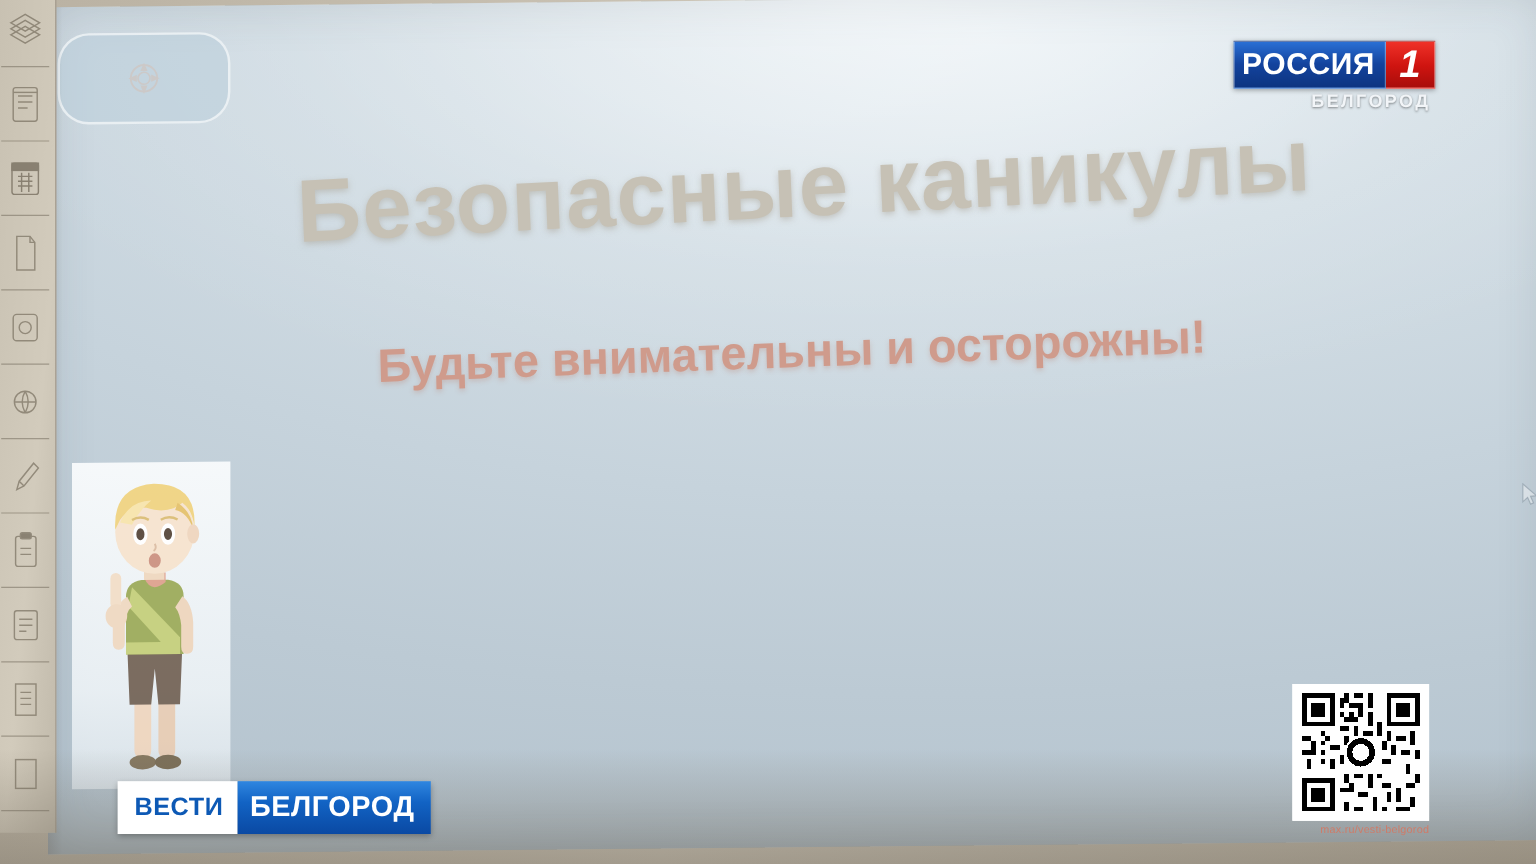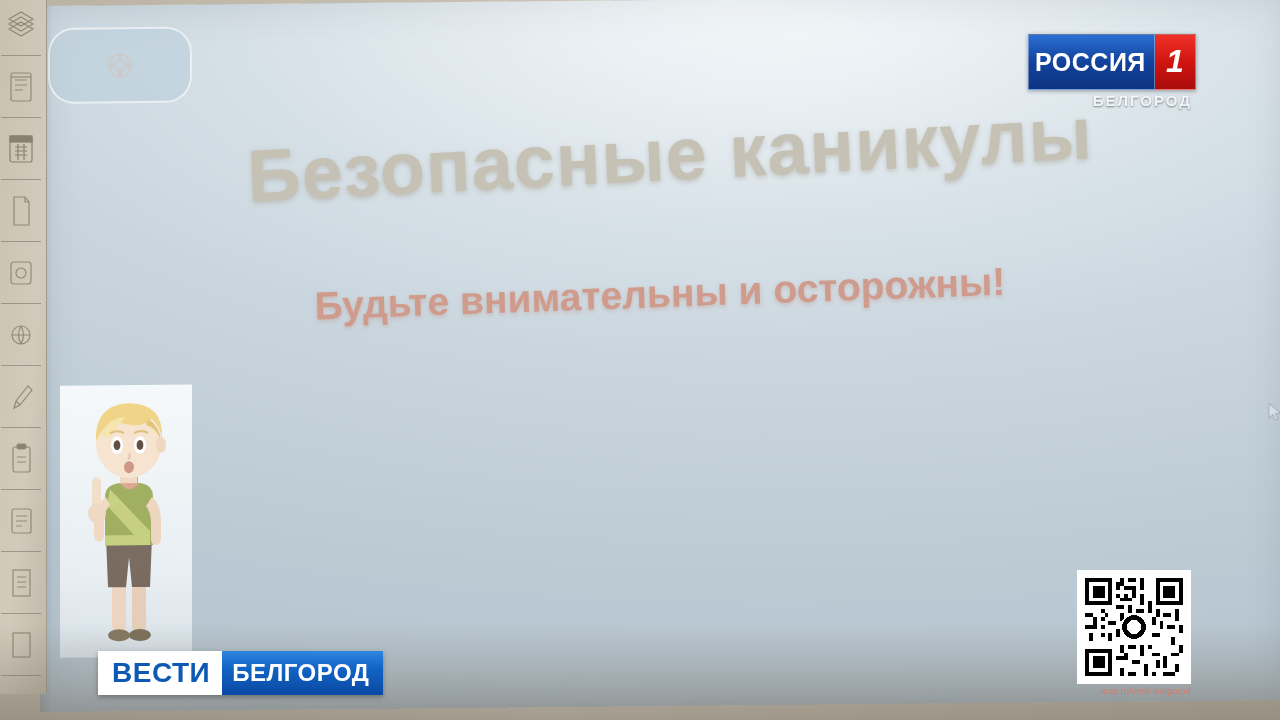--- a/index.html
+++ b/index.html
@@ -161,21 +161,21 @@
 
   
   .rossiya-bug {
     position: absolute;
     left: 1028px;
     top: 34px;
     width: 168px;
   }
   .rossiya-row {
     display: flex;
-    height: 56px;
+    height: 40px;
     filter: drop-shadow(0 1px 2px rgba(0,0,0,0.35));
   }
   .rossiya-name {
     flex: 1 1 auto;
     display: flex;
     align-items: center;
     justify-content: center;
     background: linear-gradient(180deg, #2a6fd4 0%, #13439e 48%, #0d3480 100%);
     border: 1px solid rgba(255,255,255,0.35);
     box-sizing: border-box;
@@ -220,21 +220,21 @@
     display: flex;
     height: 44px;
     box-shadow: 0 2px 5px rgba(0,0,0,0.30);
   }
   .vesti-left {
     display: flex;
     align-items: center;
     padding: 0 12px 0 14px;
     background: #ffffff;
     color: #0d59b5;
-    font-size: 28px;
+    font-size: 21px;
     font-weight: bold;
     letter-spacing: 0.5px;
   }
   .vesti-right {
     display: flex;
     align-items: center;
     padding: 0 14px 0 10px;
     background: linear-gradient(180deg, #2f86e0 0%, #1263c4 40%, #0a49a3 100%);
     color: #ffffff;
     font-size: 24px;

